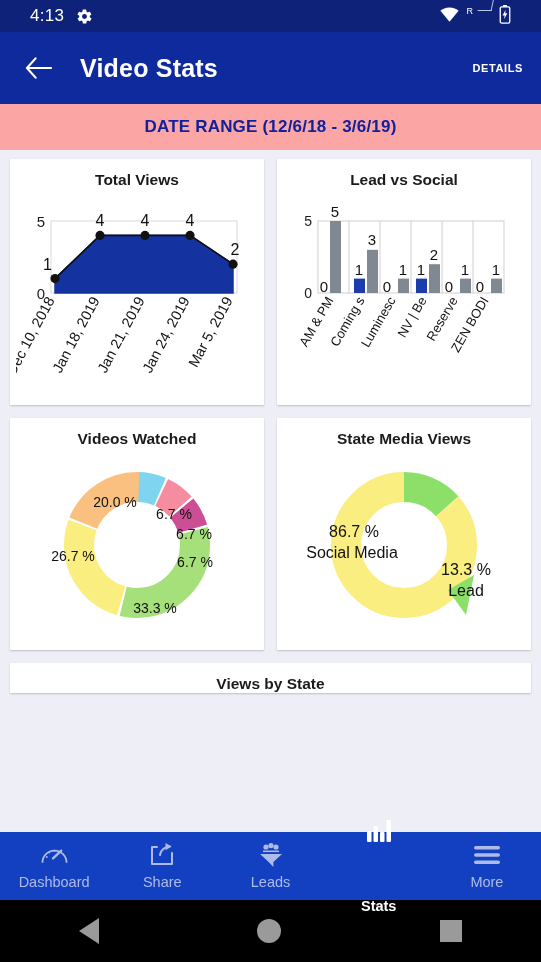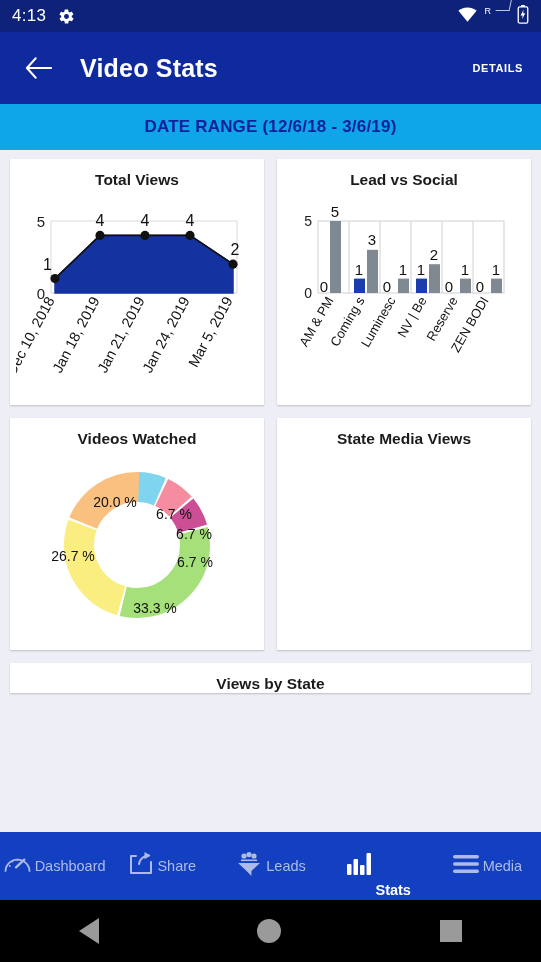--- a/index.html
+++ b/index.html
@@ -7,21 +7,21 @@
     width: 541px; height: 962px;
     font-family: "Liberation Sans", sans-serif;
     background: #000;
     overflow: hidden;
   }
   .phone { width: 541px; height: 962px; position: relative; display: flex; flex-direction: column; }
 
   
   .statusbar {
     height: 32px; background: #0d2278; color: #fff;
-    display: flex; align-items: center; padding: 0 12px;
+    display: flex; align-items: center; padding: 0 30px;
     flex: 0 0 32px;
   }
   .sb-time { font-size: 17px; font-weight: 500; letter-spacing: .3px; }
   .sb-gear { margin-left: 12px; display: flex; align-items: center; }
   .sb-right { margin-left: auto; display: flex; align-items: center; gap: 7px; }
   .sb-right .rtag { font-size: 9px; position: relative; top: -5px; left: 1px; }
   .sig-tri { width: 0; height: 0; border-left: 13px solid transparent;
              border-bottom: 13px solid transparent; position: relative; }
   .sig-tri::after {
     content: ""; position: absolute; left: -13px; top: -13px;
@@ -35,21 +35,21 @@
     height: 72px; background: #0f2a9c; color: #fff;
     display: flex; align-items: center; padding: 12px 18px;
     flex: 0 0 72px;
   }
   .back-btn { width: 40px; height: 40px; display: flex; align-items: center; justify-content: center; cursor: pointer; }
   .appbar-title { font-size: 25px; font-weight: 600; margin-left: 22px; letter-spacing: .2px; }
   .details-btn { margin-left: auto; font-size: 11px; font-weight: 600; letter-spacing: .6px; cursor: pointer; }
 
   
   .daterange {
-    height: 46px; background: #0ea5e9; display: flex; align-items: center; justify-content: center;
+    height: 46px; background: #fca5a5; display: flex; align-items: center; justify-content: center;
     flex: 0 0 46px;
   }
   .daterange-label { color: #10219c; font-size: 17px; font-weight: 600; letter-spacing: .2px; }
 
   
   .content {
     flex: 1 1 auto; background: #eeeef6; padding: 9px 10px 0 10px; overflow: hidden;
     position: relative;
   }
   .row { display: flex; gap: 13px; margin-bottom: 13px; }
@@ -64,21 +64,21 @@
   .chart-area { position: relative; width: 100%; }
 
   svg text { font-family: "Liberation Sans", sans-serif; }
 
   
   .bottomnav {
     height: 68px; background: #1340c0; display: flex; align-items: center;
     flex: 0 0 68px; position: relative; z-index: 5;
   }
   .navitem {
-    flex: 1 1 0; display: flex; align-items: center;
+    flex: 1 1 0; display: flex; flex-direction: column; align-items: center;
     justify-content: center; gap: 3px; color: #aebbe8; cursor: pointer;
   }
   .navitem.active { color: #ffffff; }
   .navlabel { font-size: 14.5px; font-weight: 500; }
   .navitem.active .navlabel { font-weight: 700; margin-top: 48px; }
 
   
   .sysnav {
     height: 62px; background: #000; display: flex; align-items: center;
     justify-content: space-around; flex: 0 0 62px;
@@ -245,20 +245,37 @@
               <text x="18" y="68" font-size="14" fill="#111" text-anchor="middle">33.3 %</text>
               <text x="-64" y="16" font-size="14" fill="#111" text-anchor="middle">26.7 %</text>
               <text x="-22" y="-38" font-size="14" fill="#111" text-anchor="middle">20.0 %</text>
             </g>
           </svg>
         </div>
       </div>
 
       <div class="card">
         <div class="card-title">State Media Views</div>
+        <div class="chart-area">
+          <svg width="100%" height="186" viewBox="0 0 236 186" preserveAspectRatio="xMidYMid meet">
+            <g transform="translate(118,93)">
+              <g fill="none" stroke-width="30">
+
+                <circle r="58" stroke="#f9ee7f" stroke-dasharray="315.9 48.5" stroke-dashoffset="-48.5" transform="rotate(-90)"></circle>
+                <circle r="58" stroke="#8ce06a" stroke-dasharray="48.5 315.9" stroke-dashoffset="0" transform="rotate(-90)"></circle>
+              </g>
+
+              <polygon points="44,45 70,30 62,70" fill="#8ce06a"></polygon>
+              <text x="-50" y="-8" font-size="16" fill="#111" text-anchor="middle">86.7 %</text>
+              <text x="-52" y="13" font-size="16" fill="#111" text-anchor="middle">Social Media</text>
+              <text x="62" y="30" font-size="16" fill="#111" text-anchor="middle">13.3 %</text>
+              <text x="62" y="51" font-size="16" fill="#111" text-anchor="middle">Lead</text>
+            </g>
+          </svg>
+        </div>
       </div>
     </div>
 
     <div class="card card-wide">
       <div class="card-title">Views by State</div>
     </div>
 
   </div>
 
   <div class="bottomnav">
@@ -313,21 +330,21 @@
     </div>
 
     <div class="navitem">
       <span>
         <svg width="28" height="24" viewBox="0 0 28 24" fill="#aebbe8">
           <rect x="1" y="3" width="26" height="3.6" rx="1.8"></rect>
           <rect x="1" y="10.2" width="26" height="3.6" rx="1.8"></rect>
           <rect x="1" y="17.4" width="26" height="3.6" rx="1.8"></rect>
         </svg>
       </span>
-      <span class="navlabel">Media</span>
+      <span class="navlabel">More</span>
     </div>
   </div>
 
   <div class="sysnav">
     <div class="sys-back"></div>
     <div class="sys-home"></div>
     <div class="sys-recent"></div>
   </div>
 
 </div>

